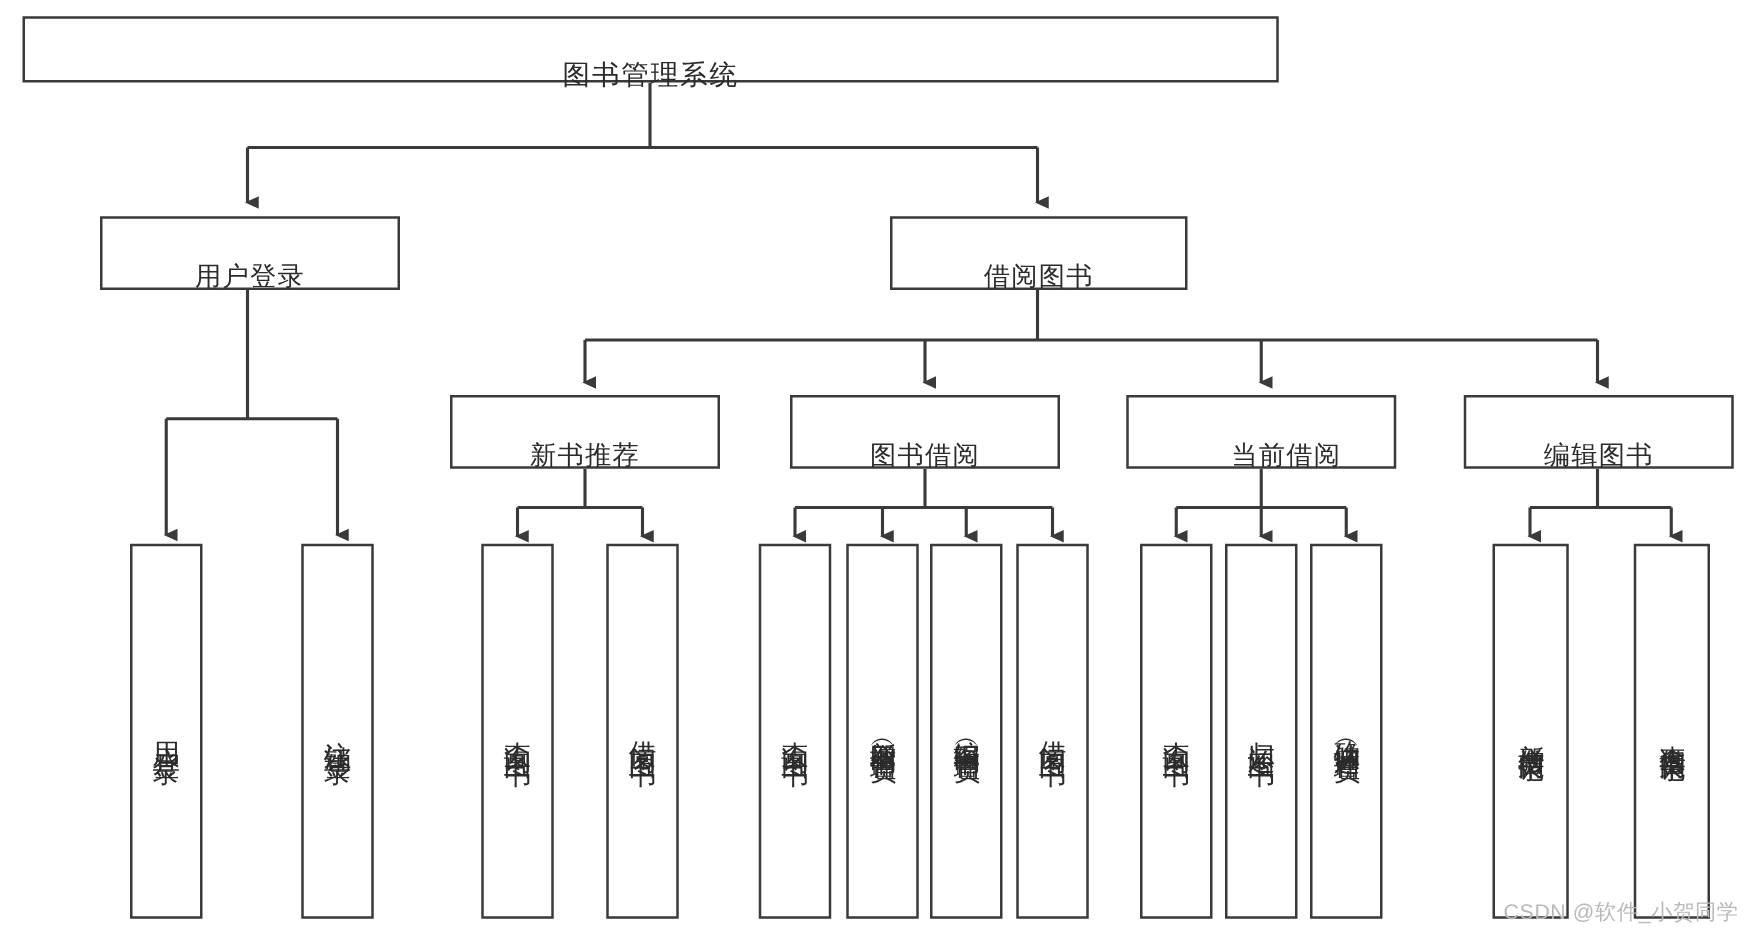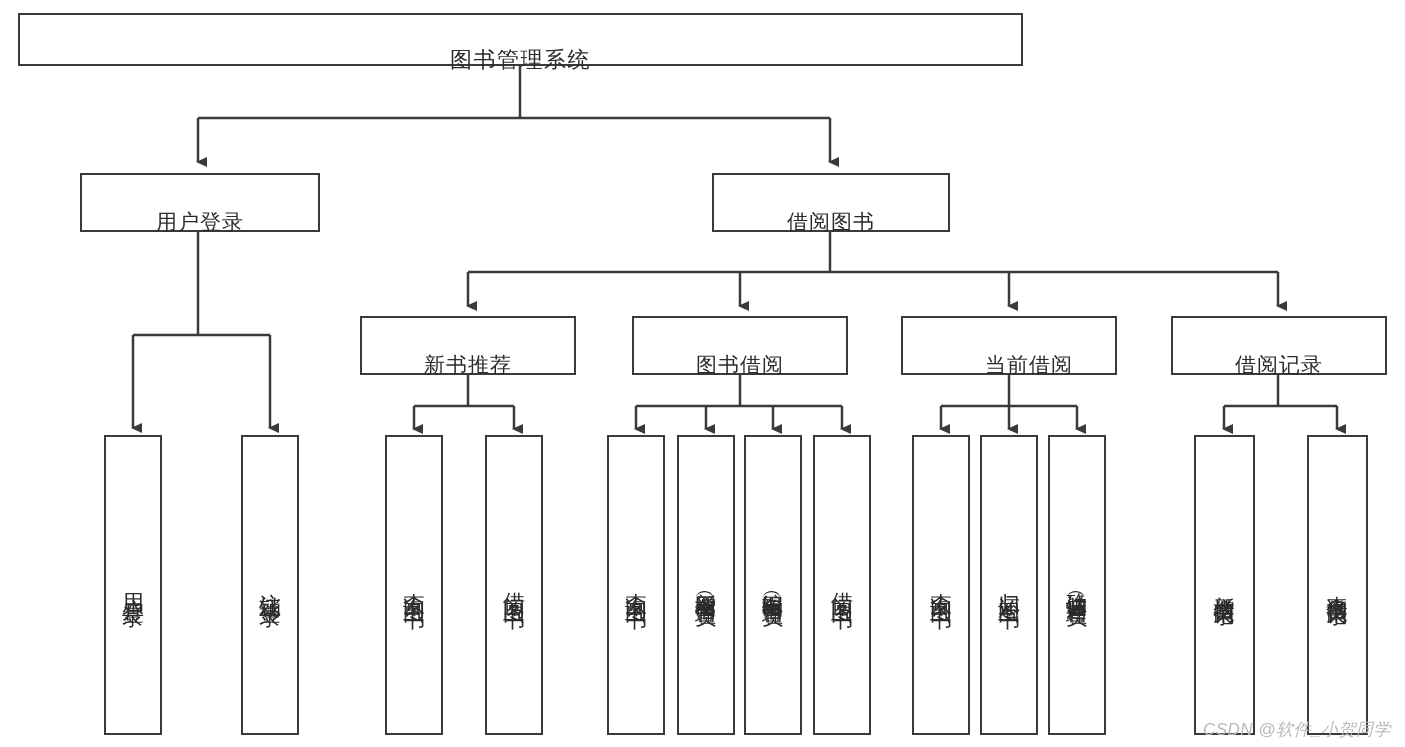--- a/index.html
+++ b/index.html
@@ -41,21 +41,20 @@
   }
   .node.vert.tight .label{letter-spacing:2px;font-size:21px;}
   .watermark{
     position:absolute;
     right:14px;
     bottom:6px;
     font-size:17px;
     color:#b9b9b9;
     white-space:nowrap;
     letter-spacing:0.5px;
-    font-style:italic;
   }
 </style>
 </head>
 <body>
 
 <div id="diagram-root">
 
   <svg class="layer" viewBox="0 0 1405 747">
     <defs>
       <marker id="arrow" markerWidth="12" markerHeight="12" refX="5" refY="9" orient="auto" markerUnits="userSpaceOnUse">
@@ -120,21 +119,21 @@
   <div class="node horiz" style="left:632px;top:316px;width:216px;height:59px;">
     <span class="label">图书借阅</span>
   </div>
   <div class="node horiz" style="left:360px;top:316px;width:216px;height:59px;">
     <span class="label">新书推荐</span>
   </div>
   <div class="node horiz" style="left:901px;top:316px;width:216px;height:59px;padding-left:40px;">
     <span class="label">当前借阅</span>
   </div>
   <div class="node horiz" style="left:1171px;top:316px;width:216px;height:59px;">
-    <span class="label">借阅记录</span>
+    <span class="label">编辑图书</span>
   </div>
 
   <div class="node vert" style="left:104px;top:435px;width:58px;height:300px;">
     <span class="label">用户登录</span>
   </div>
   <div class="node vert" style="left:241px;top:435px;width:58px;height:300px;">
     <span class="label">注销登录</span>
   </div>
 
   <div class="node vert" style="left:385px;top:435px;width:58px;height:300px;">

